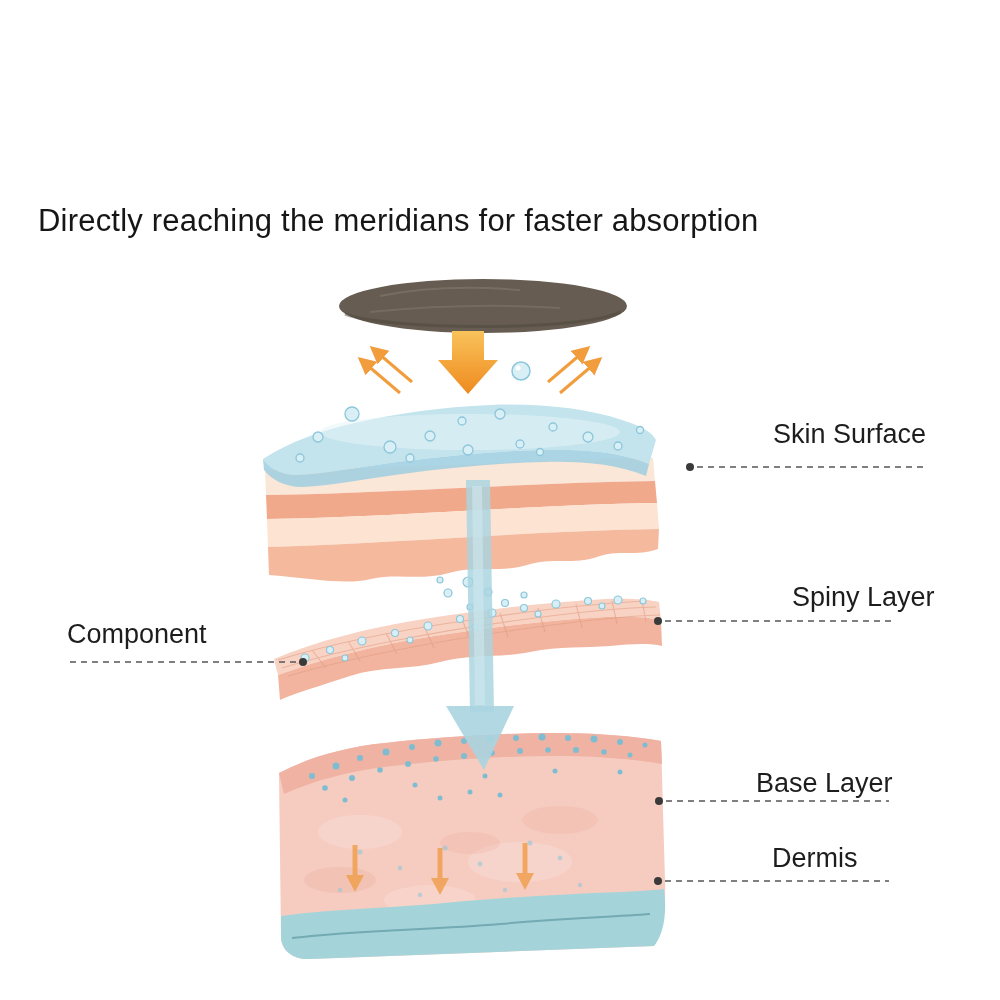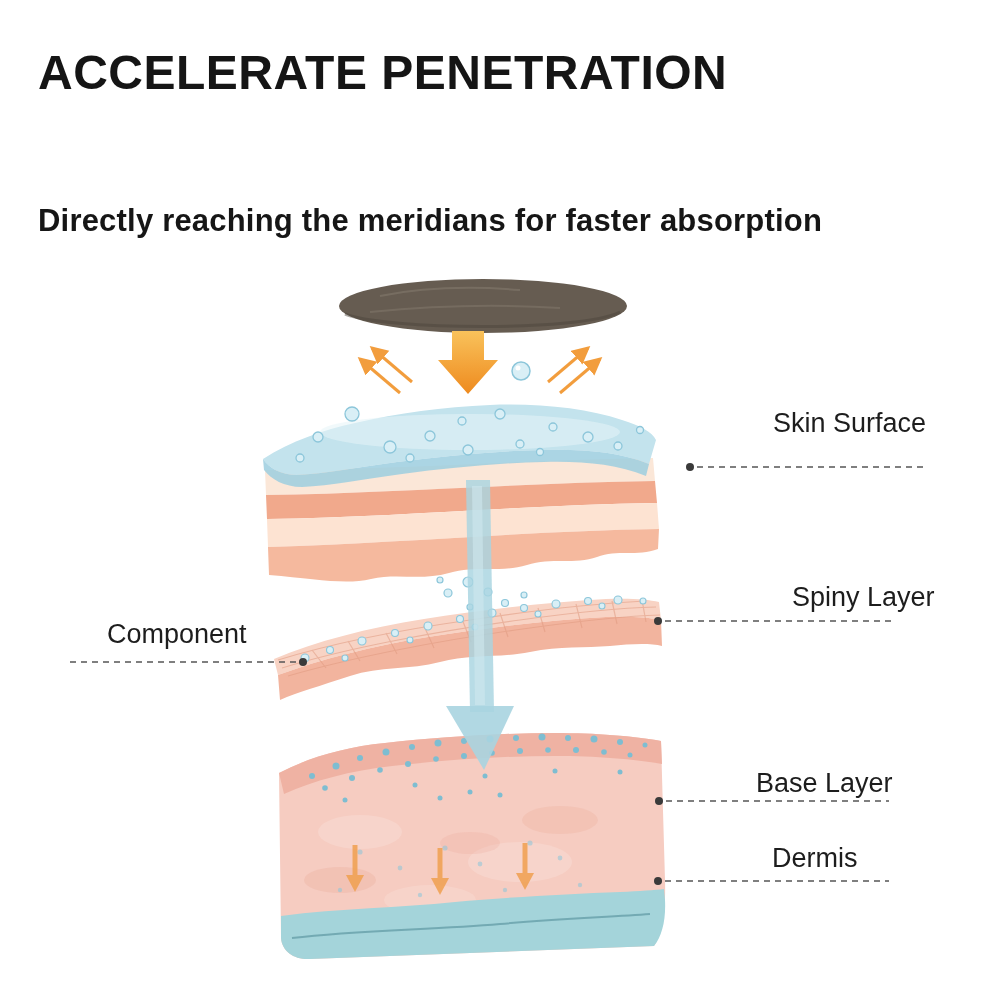--- a/index.html
+++ b/index.html
@@ -6,37 +6,36 @@
   body{
     width:1000px;height:1000px;position:relative;background:#ffffff;
     font-family:"Liberation Sans","DejaVu Sans",sans-serif;overflow:hidden;
   }
   .title{
     position:absolute;left:38px;top:40px;color:#151515;
     font-size:48px;font-weight:bold;letter-spacing:0.5px;line-height:1.38;
   }
   .subtitle{
     position:absolute;left:38px;top:203px;color:#161616;
-    font-size:31px;font-weight:700;letter-spacing:0.2px;
+    font-size:31px;font-weight:400;letter-spacing:0.2px;
   }
   .dlabel{
     position:absolute;color:#1d1d1d;font-size:27px;font-weight:400;white-space:nowrap;
   }
-  #lab-skin{left:773px;top:408px;}
+  #lab-skin{left:773px;top:419px;}
   #lab-spiny{left:792px;top:582px;}
-  #lab-component{left:67px;top:619px;margin-left:40px;}
+  #lab-component{left:67px;top:619px;}
   #lab-base{left:756px;top:768px;}
   #lab-dermis{left:772px;top:843px;}
   svg{position:absolute;left:0;top:0;}
 </style>
 </head>
 <body>
 
 <div class="title">
-  <div>ACCELERATE PENETRATION</div>
 </div>
 <div class="subtitle">Directly reaching the meridians for faster absorption</div>
 
 <svg width="1000" height="1000" viewBox="0 0 1000 1000">
   <defs>
     <linearGradient id="gradArrow" x1="0" y1="0" x2="0" y2="1">
       <stop offset="0" stop-color="#F9C25B"></stop>
         <stop offset="1" stop-color="#EE8A1E"></stop>
     </linearGradient>
     <marker id="mArr" markerWidth="9" markerHeight="9" refX="5" refY="3" orient="auto" markerUnits="strokeWidth">

